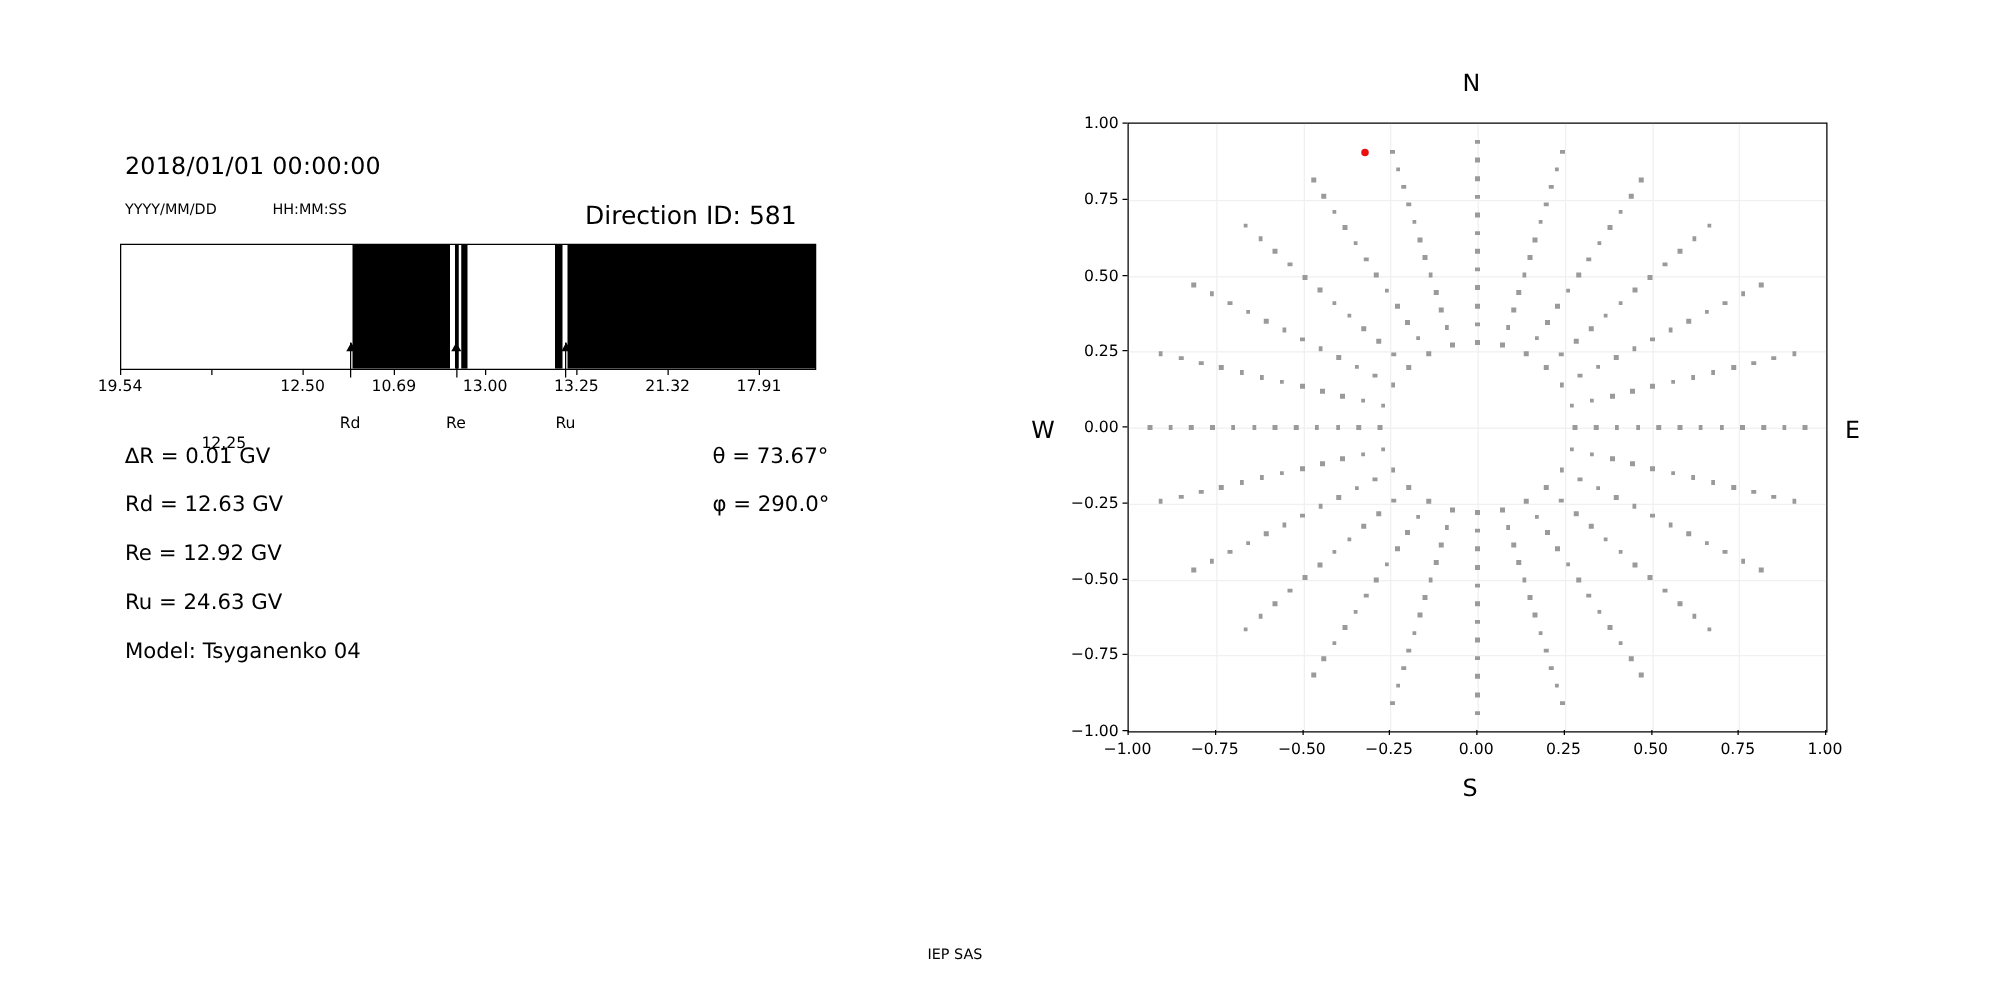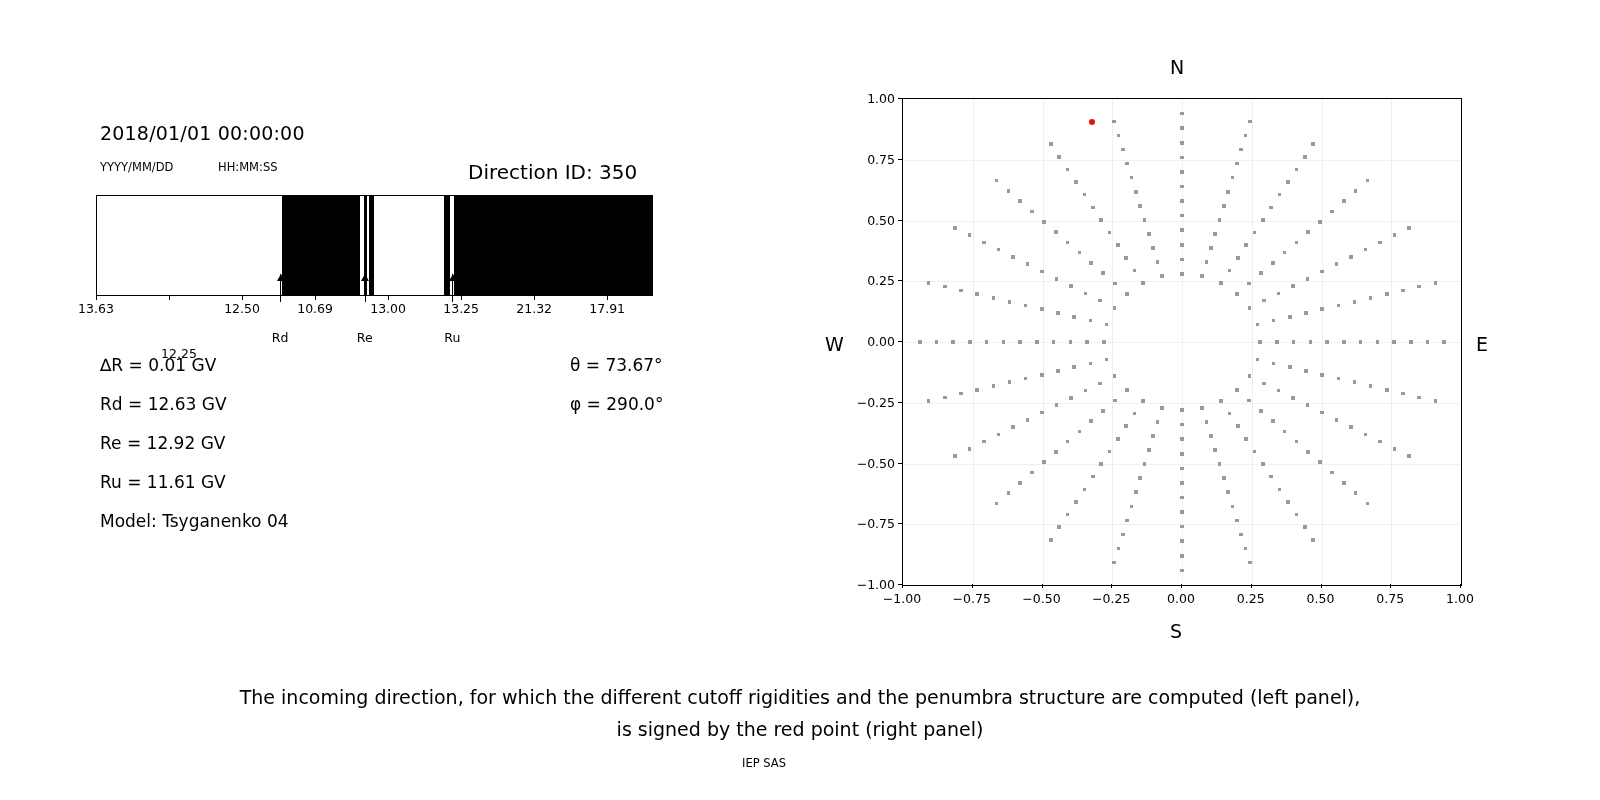--- a/index.html
+++ b/index.html
@@ -117,32 +117,32 @@
 </head>
 <body>
 
 <div id="root">
 
   <div id="left-panel">
 
     <div class="datetime">2018/01/01 00:00:00</div>
     <div class="dt-label-date">YYYY/MM/DD</div>
     <div class="dt-label-time">HH:MM:SS</div>
-    <div class="direction-id">Direction ID: 350</div>
+    <div class="direction-id">Direction ID: 581</div>
 
     <div id="penumbra-wrap">
         <div class="band" style="left: 184.903px; width: 78.5763px;"></div>
         <div class="band" style="left: 267.276px; width: 2.33684px;"></div>
         <div class="band" style="left: 272.242px; width: 4.38158px;"></div>
         <div class="band" style="left: 347.021px; width: 5.84211px;"></div>
         <div class="band" style="left: 356.953px; width: 198.047px;"></div>
       </div>
     <div id="rig-axis">
         <div class="tickmark" style="left: 0px;"></div>
-        <div class="ticklabel" style="left: 0px;">13.63</div>
+        <div class="ticklabel" style="left: 0px;">19.54</div>
         <div class="tickmark" style="left: 73.0263px;"></div>
         <div class="ticklabel" style="left: 83px; margin-top: 45px;">12.25</div>
         <div class="tickmark" style="left: 146.053px;"></div>
         <div class="ticklabel" style="left: 146.053px;">12.50</div>
         <div class="tickmark" style="left: 219.079px;"></div>
         <div class="ticklabel" style="left: 219.079px;">10.69</div>
         <div class="tickmark" style="left: 292.105px;"></div>
         <div class="ticklabel" style="left: 292.105px;">13.00</div>
         <div class="tickmark" style="left: 365.132px;"></div>
         <div class="ticklabel" style="left: 365.132px;">13.25</div>
@@ -154,21 +154,21 @@
         <div class="arrow-label" style="left: 184.026px; top: 34px;">Rd</div>
         <div class="arrow-marker" style="left: 268.737px; top: -22px; height: 28px;"></div>
         <div class="arrow-label" style="left: 268.737px; top: 34px;">Re</div>
         <div class="arrow-marker" style="left: 356.368px; top: -22px; height: 28px;"></div>
         <div class="arrow-label" style="left: 356.368px; top: 34px;">Ru</div>
       </div>
 
     <div class="stat stat-left" style="top:355px">∆R = 0.01 GV</div>
     <div class="stat stat-left" style="top:394px">Rd = 12.63 GV</div>
     <div class="stat stat-left" style="top:433px">Re = 12.92 GV</div>
-    <div class="stat stat-left" style="top:472px">Ru = 11.61 GV</div>
+    <div class="stat stat-left" style="top:472px">Ru = 24.63 GV</div>
     <div class="stat stat-left" style="top:511px">Model: Tsyganenko 04</div>
 
     <div class="stat stat-right" style="top:355px">θ = 73.67°</div>
     <div class="stat stat-right" style="top:394px">φ = 290.0°</div>
   </div>
 
   <div id="right-panel">
     <div class="compass" style="left:370px; top:56px;">N</div>
     <div class="compass" style="left:370px; top:620px;">S</div>
     <div class="compass" style="left:25px; top:333px;">W</div>
@@ -512,17 +512,15 @@
         <div class="ax-tick-y" style="left: 40px; width: 55px; top: 280.25px;">0.25</div>
         <div class="ax-tickmark-y" style="left: 98px; top: 219.5px;"></div>
         <div class="ax-tick-y" style="left: 40px; width: 55px; top: 219.5px;">0.50</div>
         <div class="ax-tickmark-y" style="left: 98px; top: 158.75px;"></div>
         <div class="ax-tick-y" style="left: 40px; width: 55px; top: 158.75px;">0.75</div>
         <div class="ax-tickmark-y" style="left: 98px; top: 98px;"></div>
         <div class="ax-tick-y" style="left: 40px; width: 55px; top: 98px;">1.00</div>
       </div>
   </div>
 
-  <div class="caption" style="top:686px">The incoming direction, for which the different cutoff rigidities and the penumbra structure are computed (left panel),</div>
-  <div class="caption" style="top:718px">is signed by the red point (right panel)</div>
   <div class="credit" style="top:756px">IEP SAS</div>
 
 </div>
 
 </body></html>

